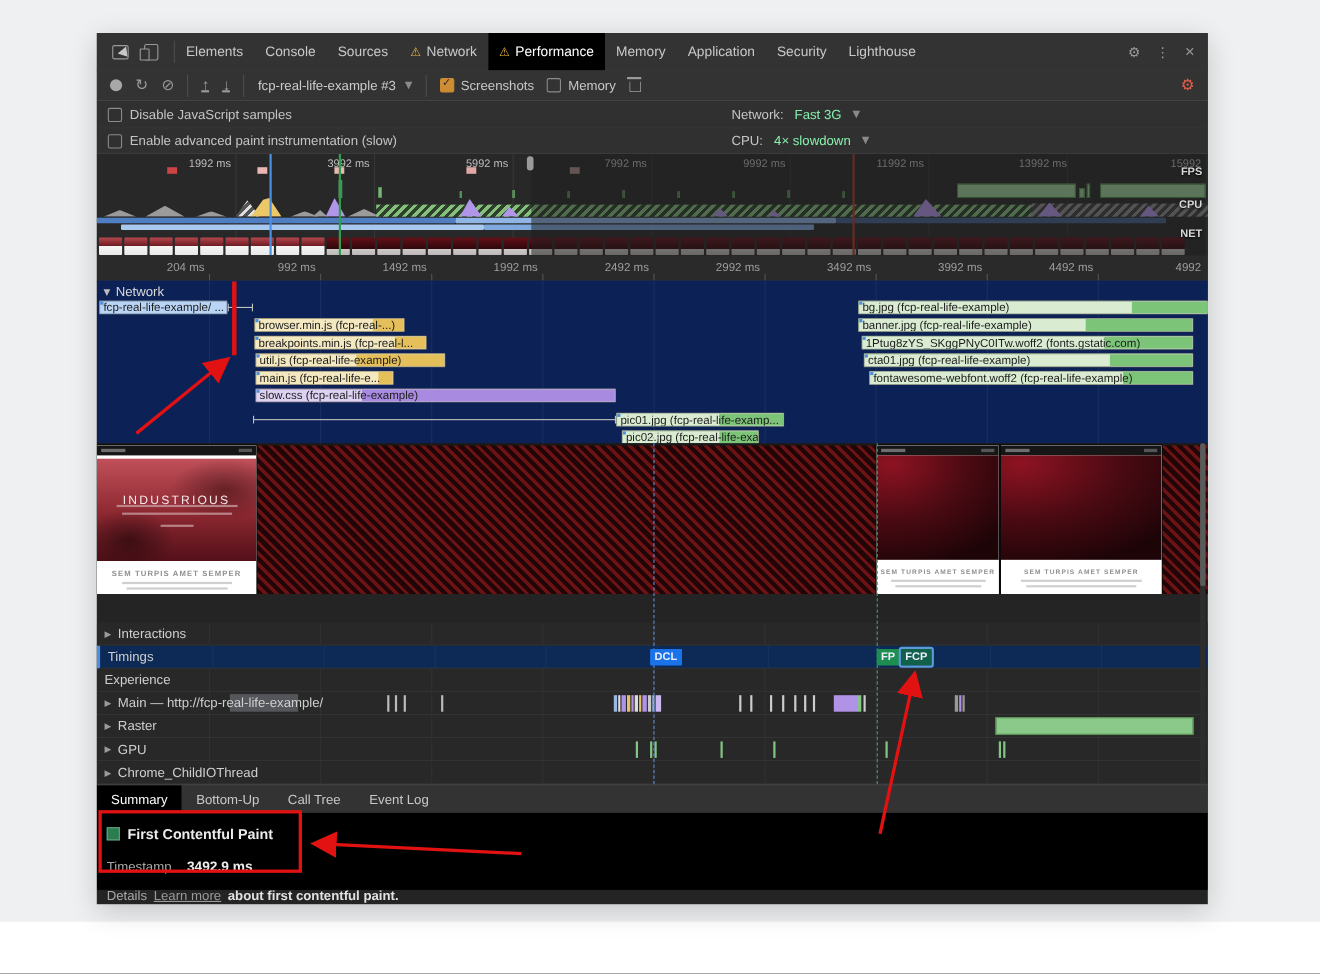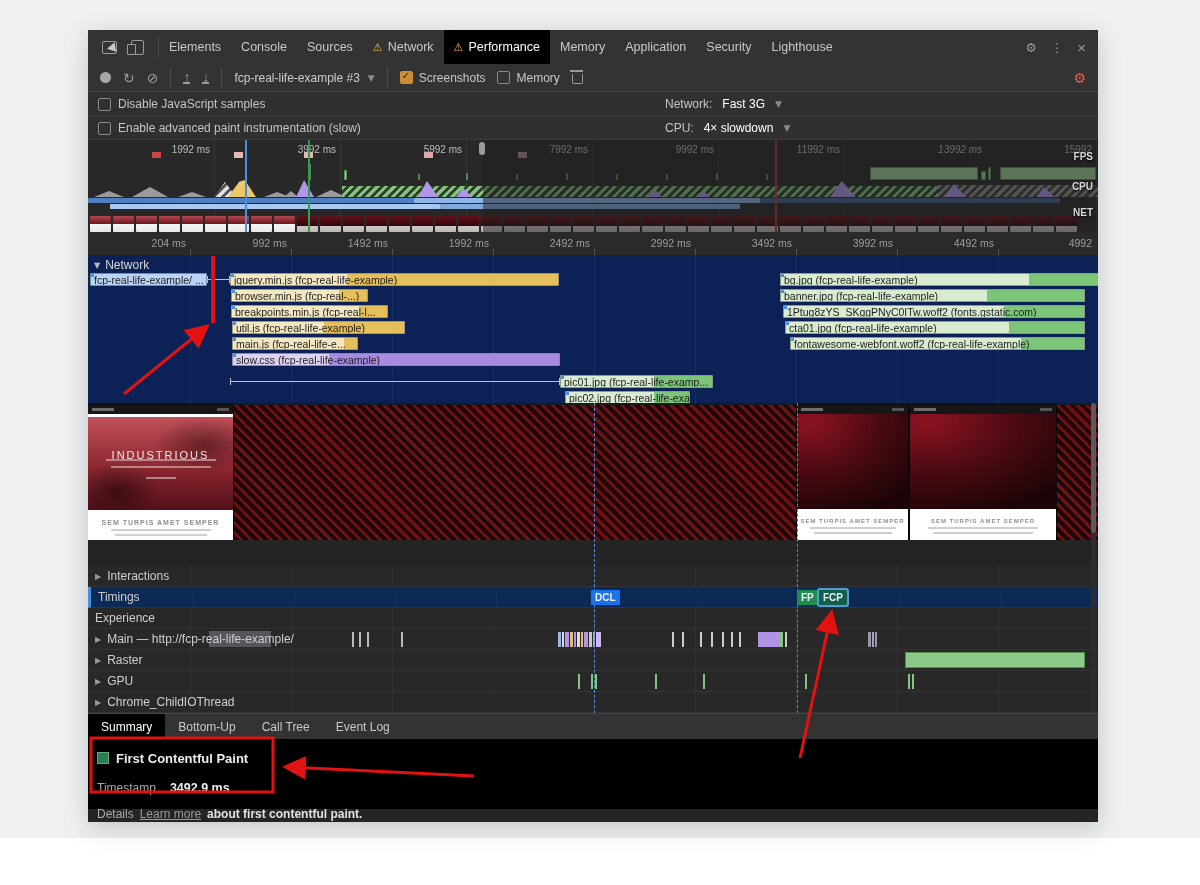--- a/index.html
+++ b/index.html
@@ -38,21 +38,21 @@
   .cb.on::after{content:"✓";position:absolute;left:1px;top:-2px;font-size:10px;color:#2a2a2a;font-weight:bold}
   .cbrow{display:flex;align-items:center;gap:6px}
   .trash{width:9px;height:9px;border:1.2px solid #9a9a9a;border-top:none;border-radius:0 0 2px 2px;position:relative;margin-top:3px}
   .trash::before{content:"";position:absolute;left:-3px;top:-4px;width:13px;height:2px;background:#9a9a9a}
   .ptb .gear-red{margin-left:auto;color:#e8604c;font-size:14px}
 
   
   .optrow{position:absolute;left:0;width:100%;height:25px;background:#303030;border-bottom:1px solid #3a3a3a;
           display:flex;align-items:center;gap:7px;padding:0 10px;box-sizing:border-box;color:#c4c4c4;font-size:12px}
   .optrow .sel{position:absolute;left:577px;display:flex;gap:10px;align-items:center}
-  .optrow .sel .val{color:#ffffff}
+  .optrow .sel .val{color:#86efac}
 
   
   .overview{position:absolute;left:0;top:110px;width:100%;height:92px;background:#282828;overflow:hidden}
   .ov-grid{position:absolute;top:0;bottom:0;width:1px;background:rgba(255,255,255,.07)}
   .ov-lab{position:absolute;top:4px;font-size:10px;color:#bdbdbd;white-space:nowrap}
   .bandlab{position:absolute;right:5px;font-size:10px;font-weight:bold;color:#d8d8d8;text-shadow:0 1px 2px #000;z-index:7}
   .fpsbar{position:absolute;background:#9fd49b;border:1px solid #4f8f4f;box-sizing:border-box}
   .cs{position:absolute}
   .cs-gray{background:#9b9b9b;clip-path:polygon(0 100%,50% 0,100% 100%)}
   .cs-white{background:repeating-linear-gradient(135deg,#e0e0e0 0 3px,#555 3px 6px);clip-path:polygon(0 100%,50% 0,100% 100%)}
@@ -247,21 +247,21 @@
       <div class="ov-lab" style="right: 762px;">3992 ms</div>
       <div class="ov-grid" style="left: 378px;"></div>
       <div class="ov-lab" style="right: 636px;">5992 ms</div>
       <div class="ov-grid" style="left: 504px;"></div>
       <div class="ov-lab" style="right: 510px;">7992 ms</div>
       <div class="ov-grid" style="left: 630px;"></div>
       <div class="ov-lab" style="right: 384px;">9992 ms</div>
       <div class="ov-grid" style="left: 756px;"></div>
       <div class="ov-lab" style="right: 258px;">11992 ms</div>
       <div class="ov-grid" style="left: 882px;"></div>
-      <div class="ov-lab" style="right: 116px; font-style: italic;">13992 ms</div>
+      <div class="ov-lab" style="right: 128px;">13992 ms</div>
       <div class="ov-grid" style="left: 1008px;"></div>
       <div class="ov-lab" style="right: 6px;">15992</div>
       <div class="bandlab" style="top: 11px;">FPS</div>
       <div class="bandlab" style="top: 41px;">CPU</div>
       <div class="bandlab" style="top: 67px;">NET</div>
       <div class="fmark" style="left: 64px; background: rgb(204, 68, 68);"></div>
       <div class="fmark" style="left: 146px; background: rgb(234, 182, 178);"></div>
       <div class="fmark" style="left: 216px; background: rgb(234, 182, 178);"></div>
       <div class="fmark" style="left: 336px; background: rgb(224, 169, 165);"></div>
       <div class="fmark" style="left: 430px; background: rgb(176, 143, 140);"></div>
@@ -387,24 +387,20 @@
       <div class="net-grid" style="left: 506px;"></div>
       <div class="net-grid" style="left: 607px;"></div>
       <div class="net-grid" style="left: 708px;"></div>
       <div class="net-grid" style="left: 809px;"></div>
       <div class="net-grid" style="left: 910px;"></div>
       <div class="whisk" style="left: 119px; width: 23px; top: 24px;"></div>
       <div class="req t-document" style="left: 2px; top: 18px; width: 117px;">
         <div class="solid" style="width: 0px;"></div>
         <div class="lbl">fcp-real-life-example/ ...</div>
       </div>
-      <div class="req t-script" style="left: 142px; top: 18px; width: 329px;">
-        <div class="solid" style="width: 211px;"></div>
-        <div class="lbl">jquery.min.js (fcp-real-life-example)</div>
-      </div>
       <div class="req t-script" style="left: 143px; top: 34px; width: 137px;">
         <div class="solid" style="width: 28px;"></div>
         <div class="lbl">browser.min.js (fcp-real-...)</div>
       </div>
       <div class="req t-script" style="left: 143px; top: 50px; width: 157px;">
         <div class="solid" style="width: 28px;"></div>
         <div class="lbl">breakpoints.min.js (fcp-real-l...</div>
       </div>
       <div class="req t-script" style="left: 144px; top: 66px; width: 173px;">
         <div class="solid" style="width: 80px;"></div>

